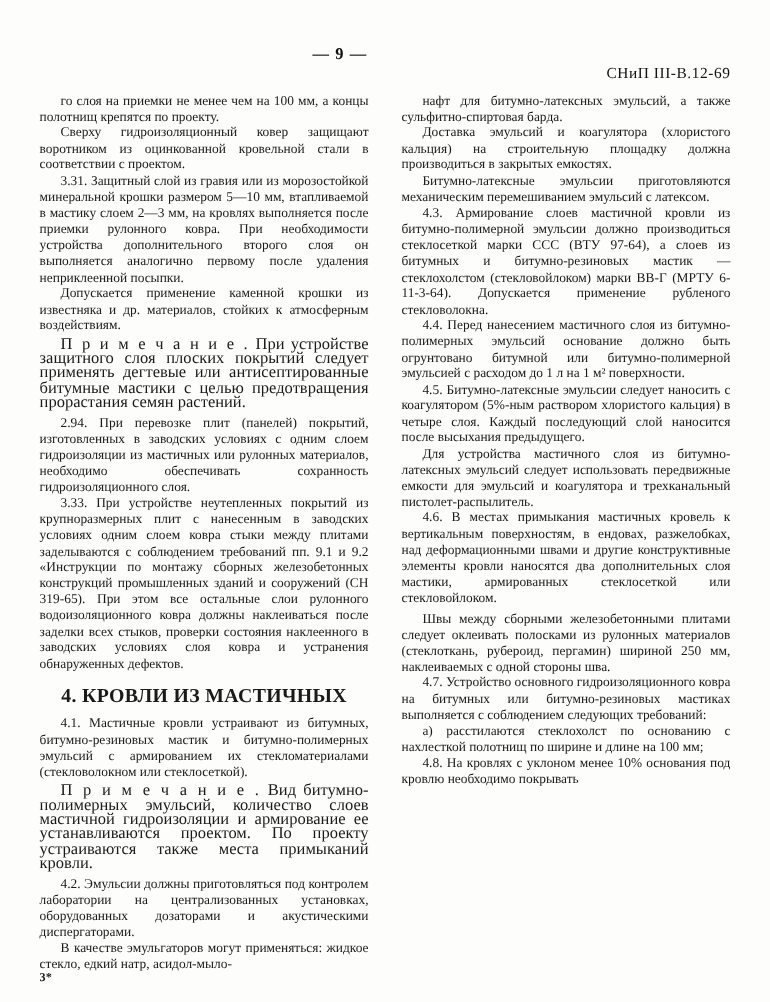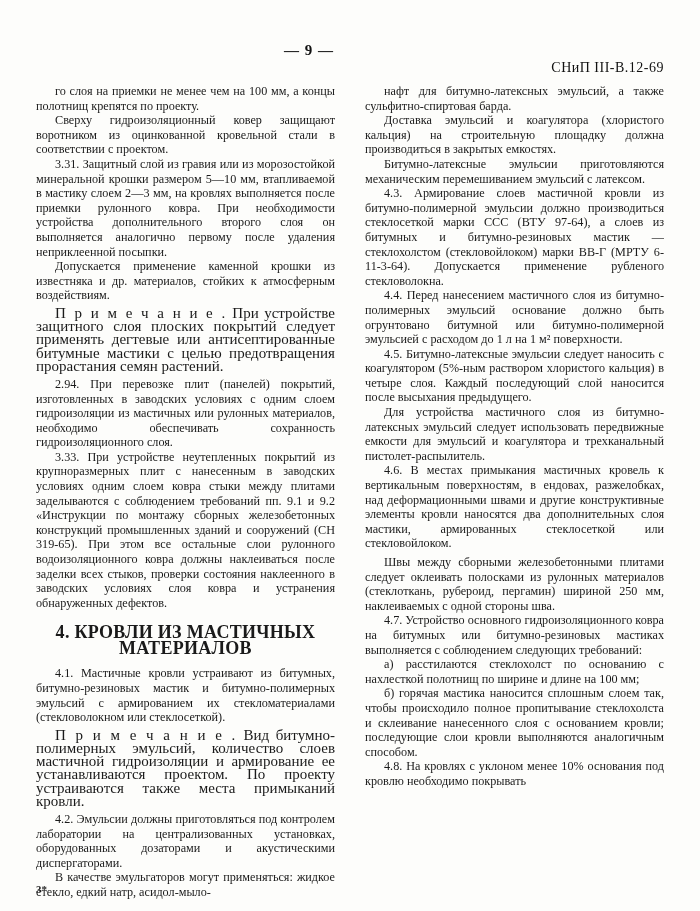--- a/index.html
+++ b/index.html
@@ -122,21 +122,20 @@
       <div class="note">
         <span class="lbl">П р и м е ч а н и е .</span>
         <span>При  устройстве защитного слоя плоских покрытий следует применять дегтевые или антисептированные битумные мастики с целью предотвращения прорастания семян растений.</span>
       </div>
 
       <p>2.94. При перевозке плит (панелей) покрытий, изготовленных в заводских условиях с одним слоем гидроизоляции из мастичных или рулонных материалов, необходимо обеспечивать сохранность гидроизоляционного слоя.</p>
       <p>3.33. При устройстве неутепленных покрытий из крупноразмерных плит с нанесенным в заводских условиях одним слоем ковра стыки между плитами заделываются с соблюдением требований пп. 9.1 и 9.2 «Инструкции по монтажу сборных железобетонных конструкций промышленных зданий и сооружений (СН 319-65). При этом все остальные слои рулонного водоизоляционного ковра должны наклеиваться после заделки всех стыков, проверки состояния наклеенного в заводских  условиях слоя ковра  и  устранения обнаруженных дефектов.</p>
 
       <div class="section-title">
         <span>4. КРОВЛИ ИЗ МАСТИЧНЫХ</span>
-        <span>МАТЕРИАЛОВ</span>
       </div>
 
       <p>4.1. Мастичные кровли  устраивают из битумных, битумно-резиновых  мастик и битумно-полимерных эмульсий с армированием  их стекломатериалами (стекловолокном или стеклосеткой).</p>
 
       <div class="note">
         <span class="lbl">П р и м е ч а н и е .</span>
         <span>Вид битумно-полимерных эмульсий, количество слоев мастичной гидроизоляции и армирование ее устанавливаются проектом. По проекту устраиваются также места примыканий кровли.</span>
       </div>
 
       <p>4.2. Эмульсии должны приготовляться под контролем лаборатории на централизованных установках, оборудованных дозаторами и акустическими диспергаторами.</p>
@@ -148,20 +147,19 @@
       <p>Доставка эмульсий и коагулятора (хлористого кальция)  на  строительную площадку должна производиться в закрытых емкостях.</p>
       <p>Битумно-латексные  эмульсии приготовляются механическим  перемешиванием эмульсий с латексом.</p>
       <p>4.3. Армирование слоев мастичной кровли из битумно-полимерной эмульсии должно производиться стеклосеткой марки  ССС (ВТУ 97-64), а слоев из битумных и битумно-резиновых  мастик — стеклохолстом  (стекловойлоком) марки ВВ-Г  (МРТУ 6-11-3-64). Допускается применение рубленого стекловолокна.</p>
       <p>4.4. Перед нанесением мастичного слоя из битумно-полимерных  эмульсий  основание должно быть огрунтовано битумной  или битумно-полимерной эмульсией с расходом до 1 л на 1 м² поверхности.</p>
       <p>4.5. Битумно-латексные  эмульсии следует наносить с коагулятором (5%-ным раствором хлористого кальция) в четыре слоя. Каждый последующий слой наносится после высыхания предыдущего.</p>
       <p>Для устройства мастичного слоя из битумно-латексных эмульсий следует использовать передвижные  емкости для эмульсий  и коагулятора  и  трехканальный пистолет-распылитель.</p>
       <p>4.6. В местах примыкания  мастичных кровель к вертикальным поверхностям, в ендовах, разжелобках, над деформационными швами и другие конструктивные элементы  кровли наносятся два дополнительных слоя мастики, армированных стеклосеткой или стекловойлоком.</p>
       <p class="gap">Швы между сборными  железобетонными плитами следует оклеивать  полосками из рулонных  материалов  (стеклоткань, рубероид, пергамин) шириной 250 мм, наклеиваемых с одной стороны шва.</p>
       <p>4.7. Устройство основного гидроизоляционного  ковра на битумных или битумно-резиновых  мастиках выполняется с соблюдением следующих требований:</p>
       <p>а) расстилаются стеклохолст по основанию с нахлесткой полотнищ по ширине и длине на 100 мм;</p>
-      <p>б) горячая мастика наносится сплошным слоем  так, чтобы происходило полное пропитывание стеклохолста и склеивание  нанесенного слоя с основанием кровли; последующие слои кровли выполняются аналогичным способом.</p>
       <p>4.8. На кровлях с уклоном менее 10% основания  под  кровлю необходимо покрывать</p>
     </div>
 
   </div>
 
   <div class="footer-mark">3*</div>
 </div>
 
 </body></html>

